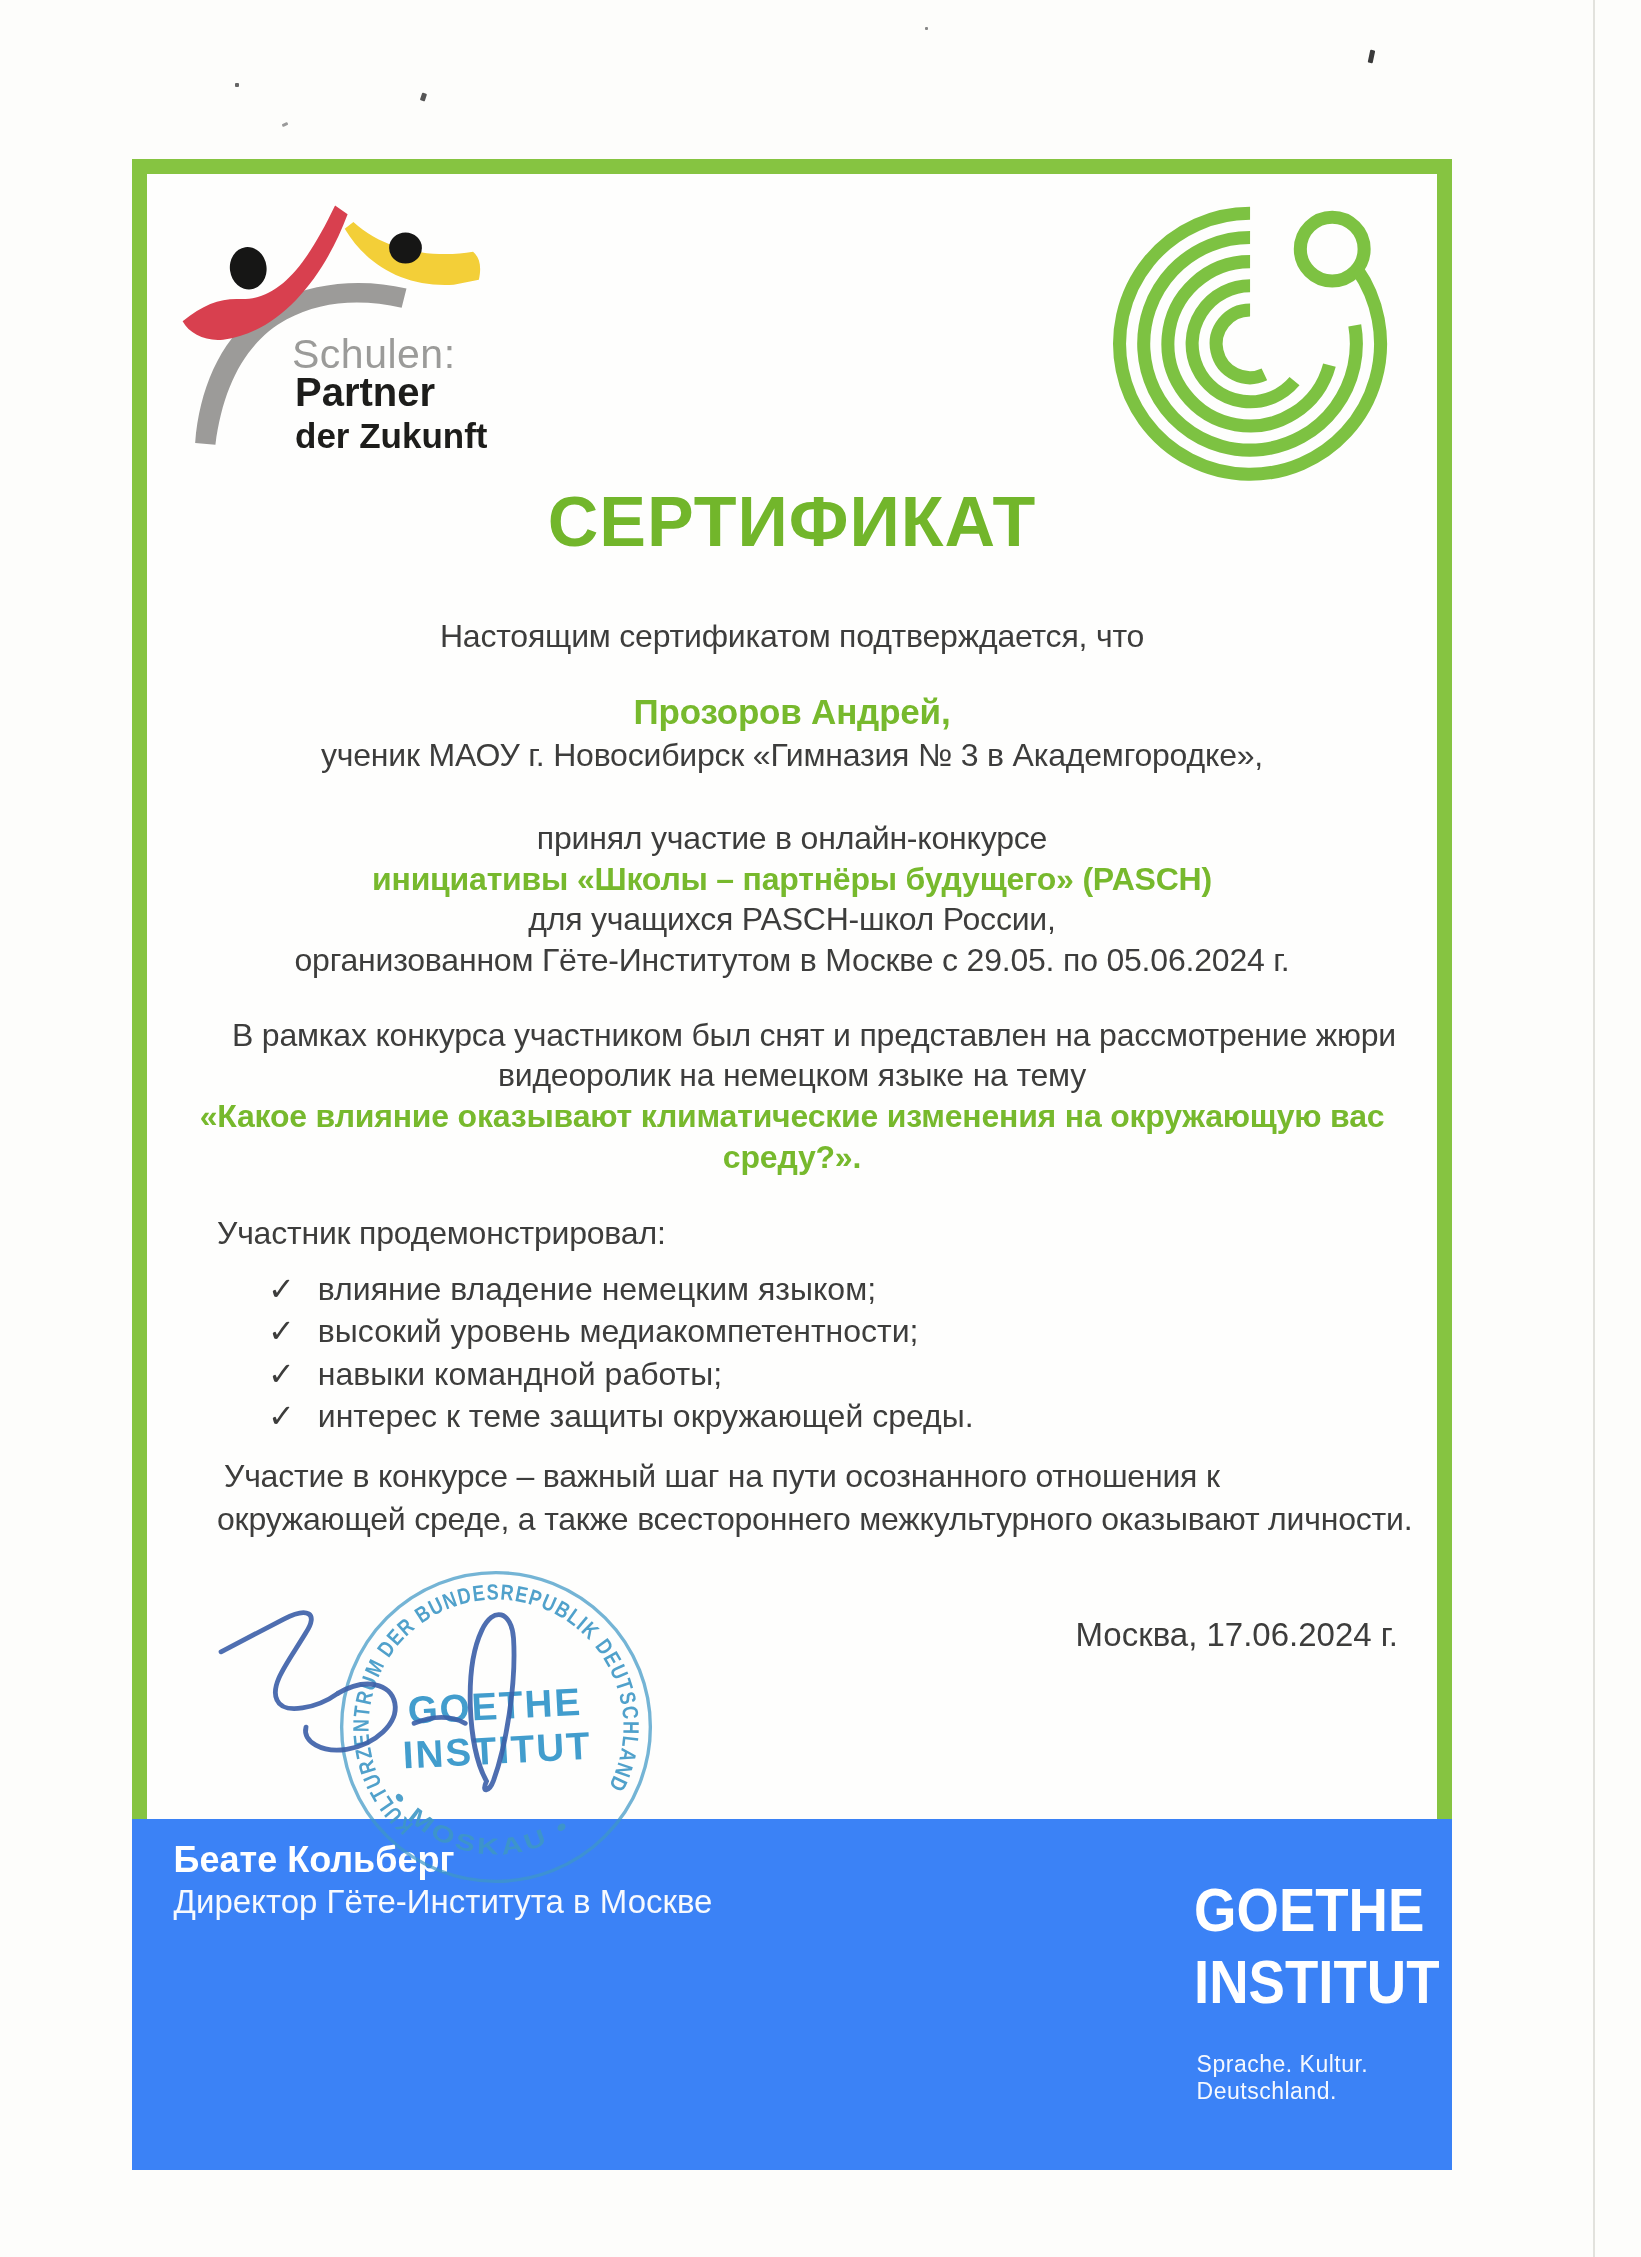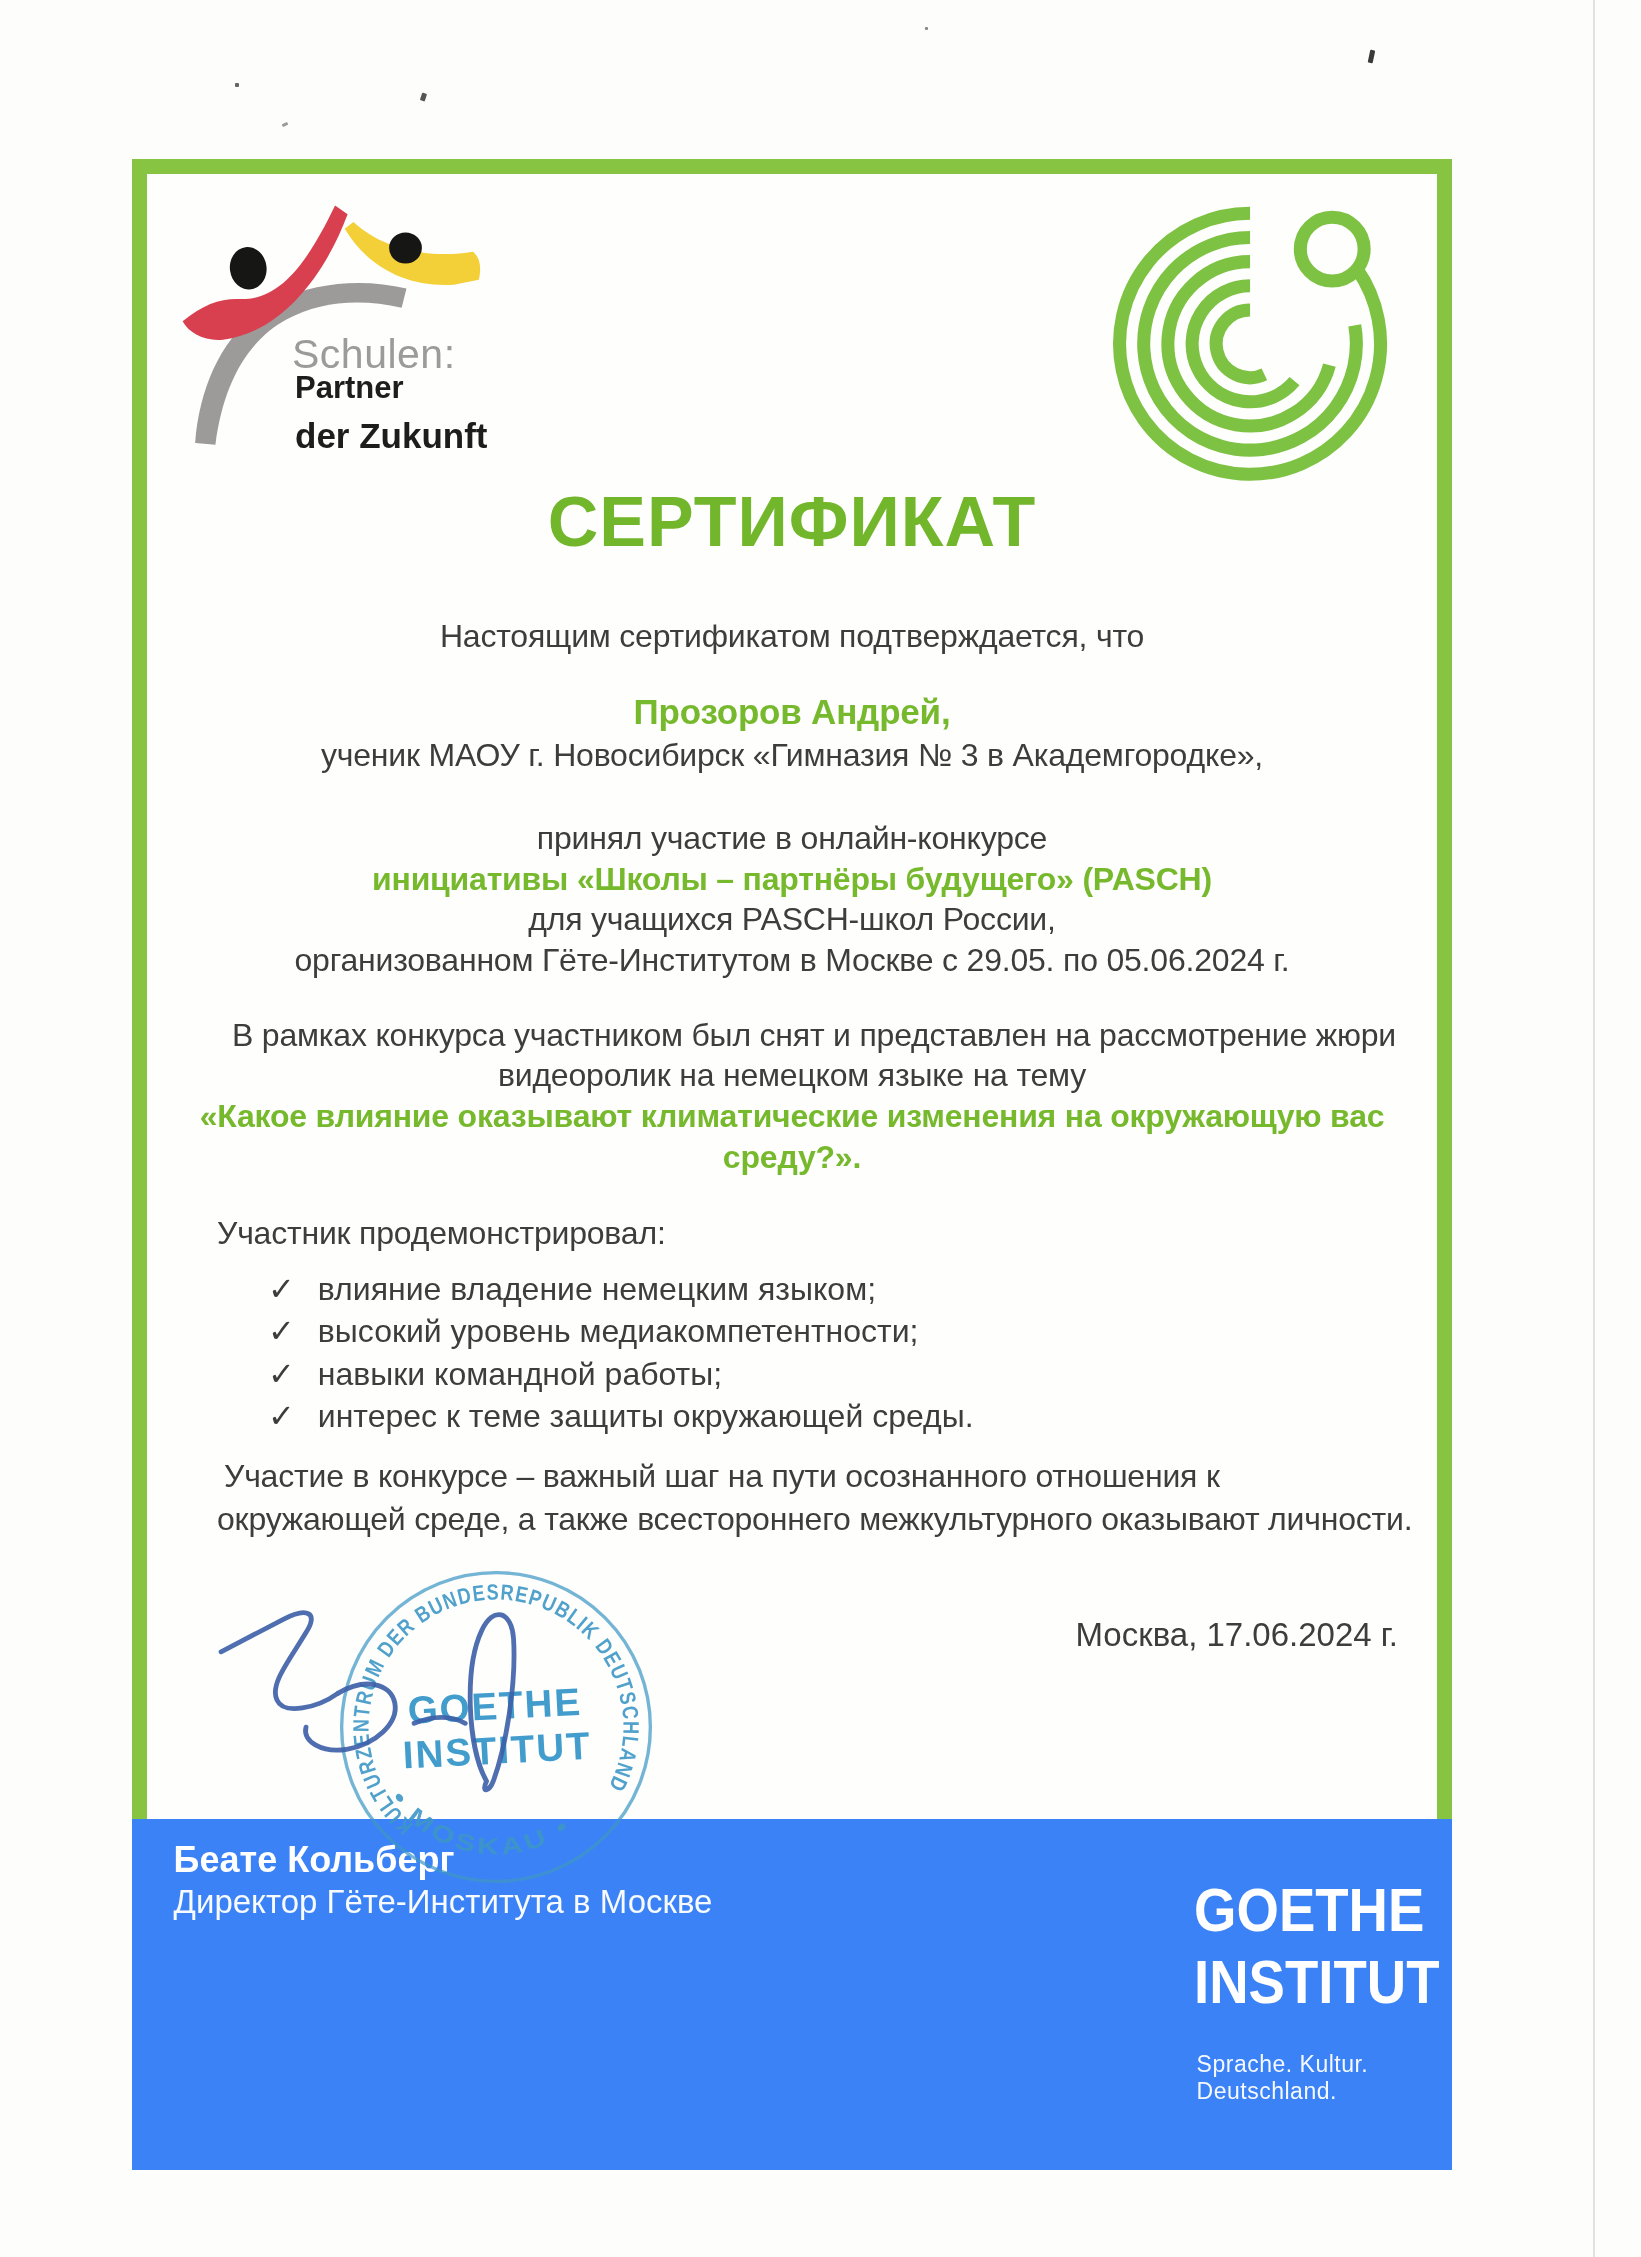--- a/index.html
+++ b/index.html
@@ -13,21 +13,21 @@
 
   .certificate{
     position:absolute;left:132px;top:159px;width:1290px;height:1981px;
     border:15.4px solid #86c441;background:#fefefd;
   }
 
   
   .pasch-logo{position:absolute;left:16.4px;top:18.3px;width:348px;height:275px;}
   .pasch-text{position:absolute;line-height:1;}
   .pasch-schulen{left:145px;top:160px;font-size:41px;color:#9b9b99;letter-spacing:0.5px;}
-  .pasch-partner{left:148px;top:198px;font-size:31px;font-weight:700;color:#1d1d1b;}
+  .pasch-partner{left:148px;top:198px;font-size:40px;font-weight:700;color:#1d1d1b;}
   .pasch-zukunft{left:148px;top:244px;font-size:35px;font-weight:600;color:#1d1d1b;}
   .goethe-logo{position:absolute;left:960px;top:19.3px;width:290px;height:290px;}
 
   
   .line{position:absolute;left:0;width:100%;text-align:center;font-size:32px;line-height:39px;letter-spacing:-0.2px;}
   .line.left{left:70px;width:1197px;text-align:left;}
   .green{color:#77b92d;font-weight:700;}
   .cert-title{position:absolute;left:0;top:313px;width:100%;text-align:center;
     font-size:70px;font-weight:800;letter-spacing:1px;color:#72b62b;line-height:1;}
   .name-line{font-size:35px;}

